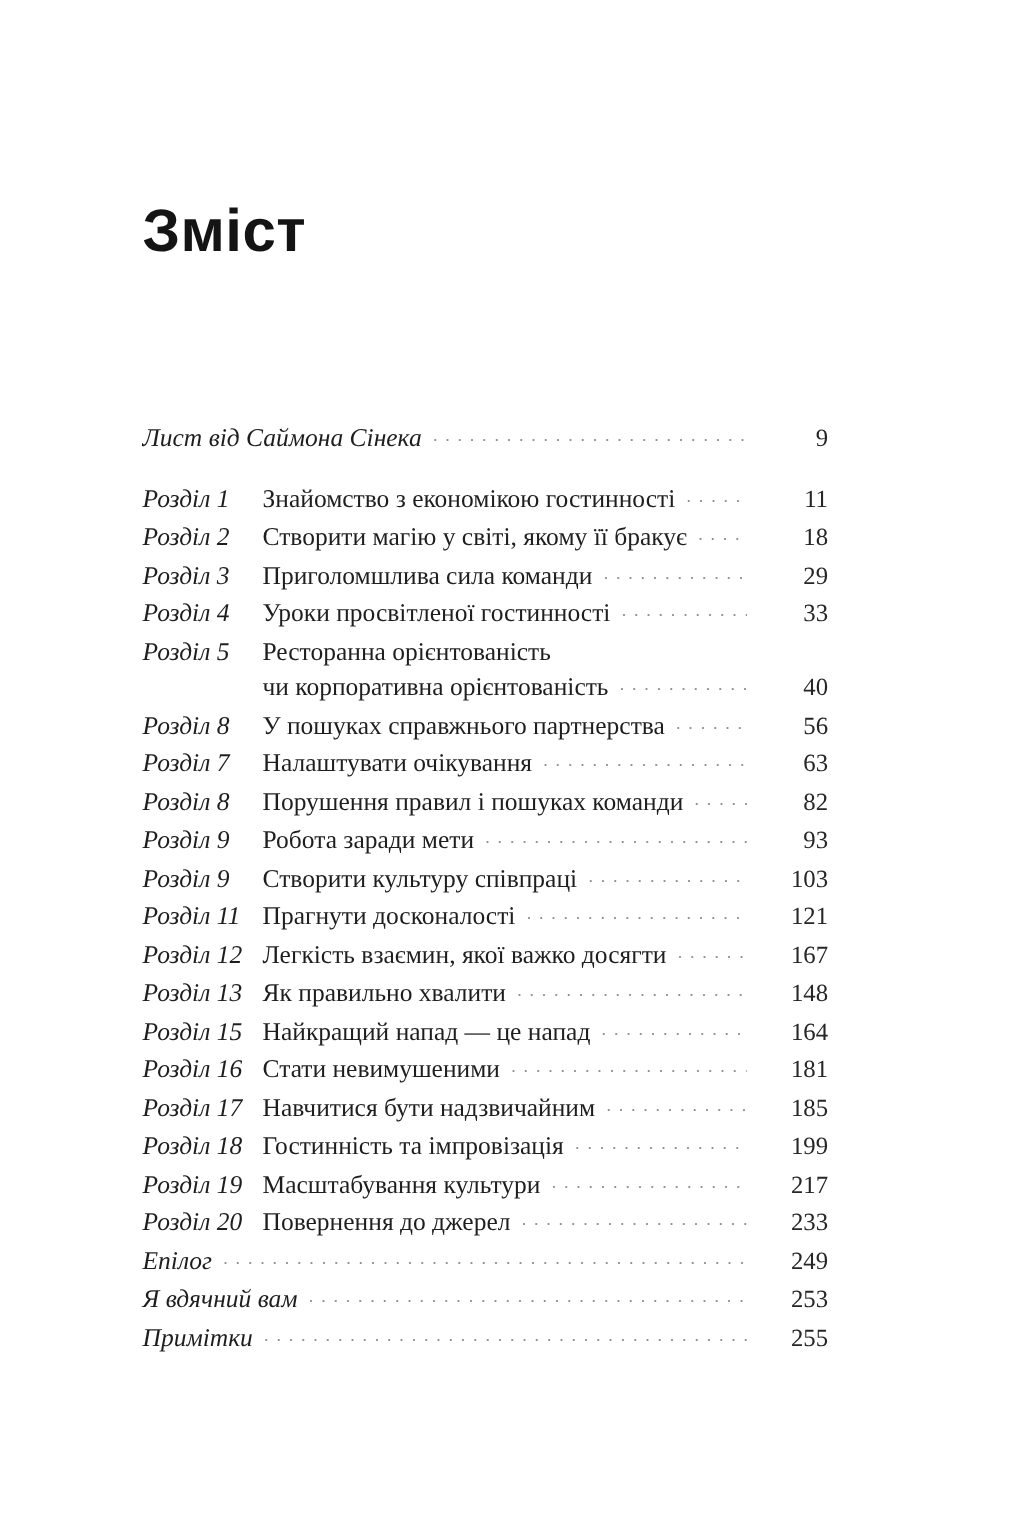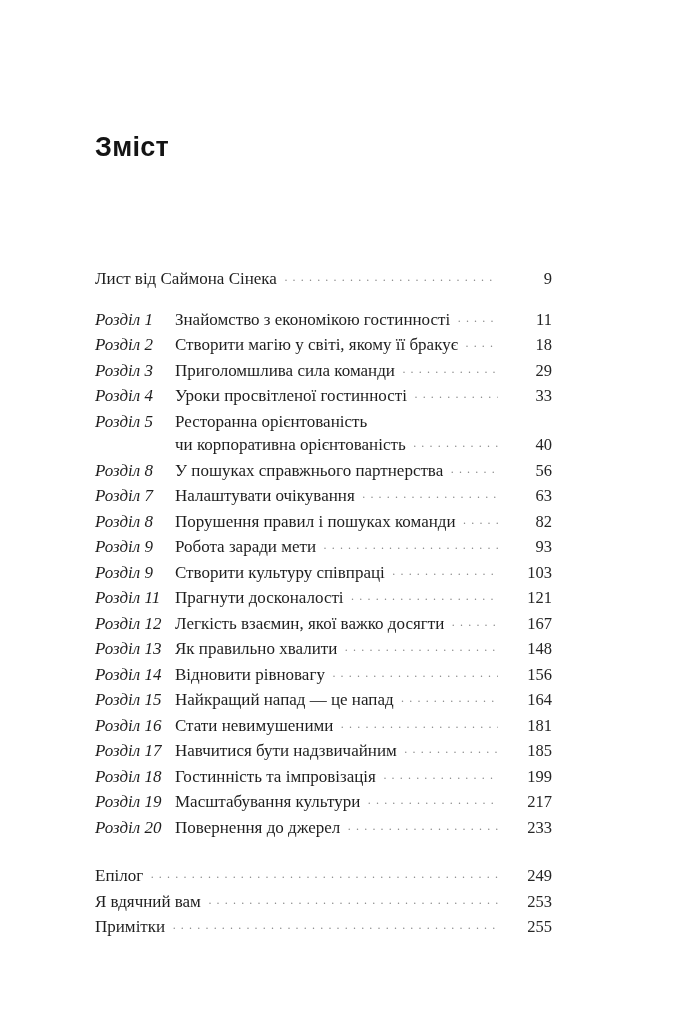--- a/index.html
+++ b/index.html
@@ -11,39 +11,39 @@
     overflow: hidden;
   }
   .book-page {
     position: relative;
     width: 682px; height: 1024px;
     padding: 134px 35px 0 95px;
   }
   .title {
     font-family: "Liberation Sans", sans-serif;
     font-weight: 700;
-    font-size: 27px;
+    font-size: 40px;
     line-height: 1;
     color: #141414;
     letter-spacing: 0.3px;
   }
   .toc {
     margin-top: 106px;
     width: 457px;
     font-size: 17px;
   }
   .row {
     display: flex;
     align-items: baseline;
     line-height: 23.5px;
     white-space: nowrap;
   }
   .front-row { margin-bottom: 15px; }
-  .back-list { margin-top: 23px; }
-  .italic { }
+  .back-list { }
+  .italic { font-style: italic; }
   .label {
     flex: 0 0 80px;
     width: 80px;
     font-style: italic;
   }
   .ch-title { flex: 0 0 auto; }
   .dots {
     flex: 1 1 auto;
     min-width: 0;
     overflow: hidden;
@@ -156,26 +156,20 @@
     <span class="dots"></span>
     <span class="page-num">167</span>
   </div>
         <div class="row">
     <span class="label">Розділ 13</span>
     <span class="ch-title">Як правильно хвалити</span>
     <span class="dots"></span>
     <span class="page-num">148</span>
   </div>
         <div class="row">
-    <span class="label">Розділ 14</span>
-    <span class="ch-title">Відновити рівновагу</span>
-    <span class="dots"></span>
-    <span class="page-num">156</span>
-  </div>
-        <div class="row">
     <span class="label">Розділ 15</span>
     <span class="ch-title">Найкращий напад — це напад</span>
     <span class="dots"></span>
     <span class="page-num">164</span>
   </div>
         <div class="row">
     <span class="label">Розділ 16</span>
     <span class="ch-title">Стати невимушеними</span>
     <span class="dots"></span>
     <span class="page-num">181</span>

